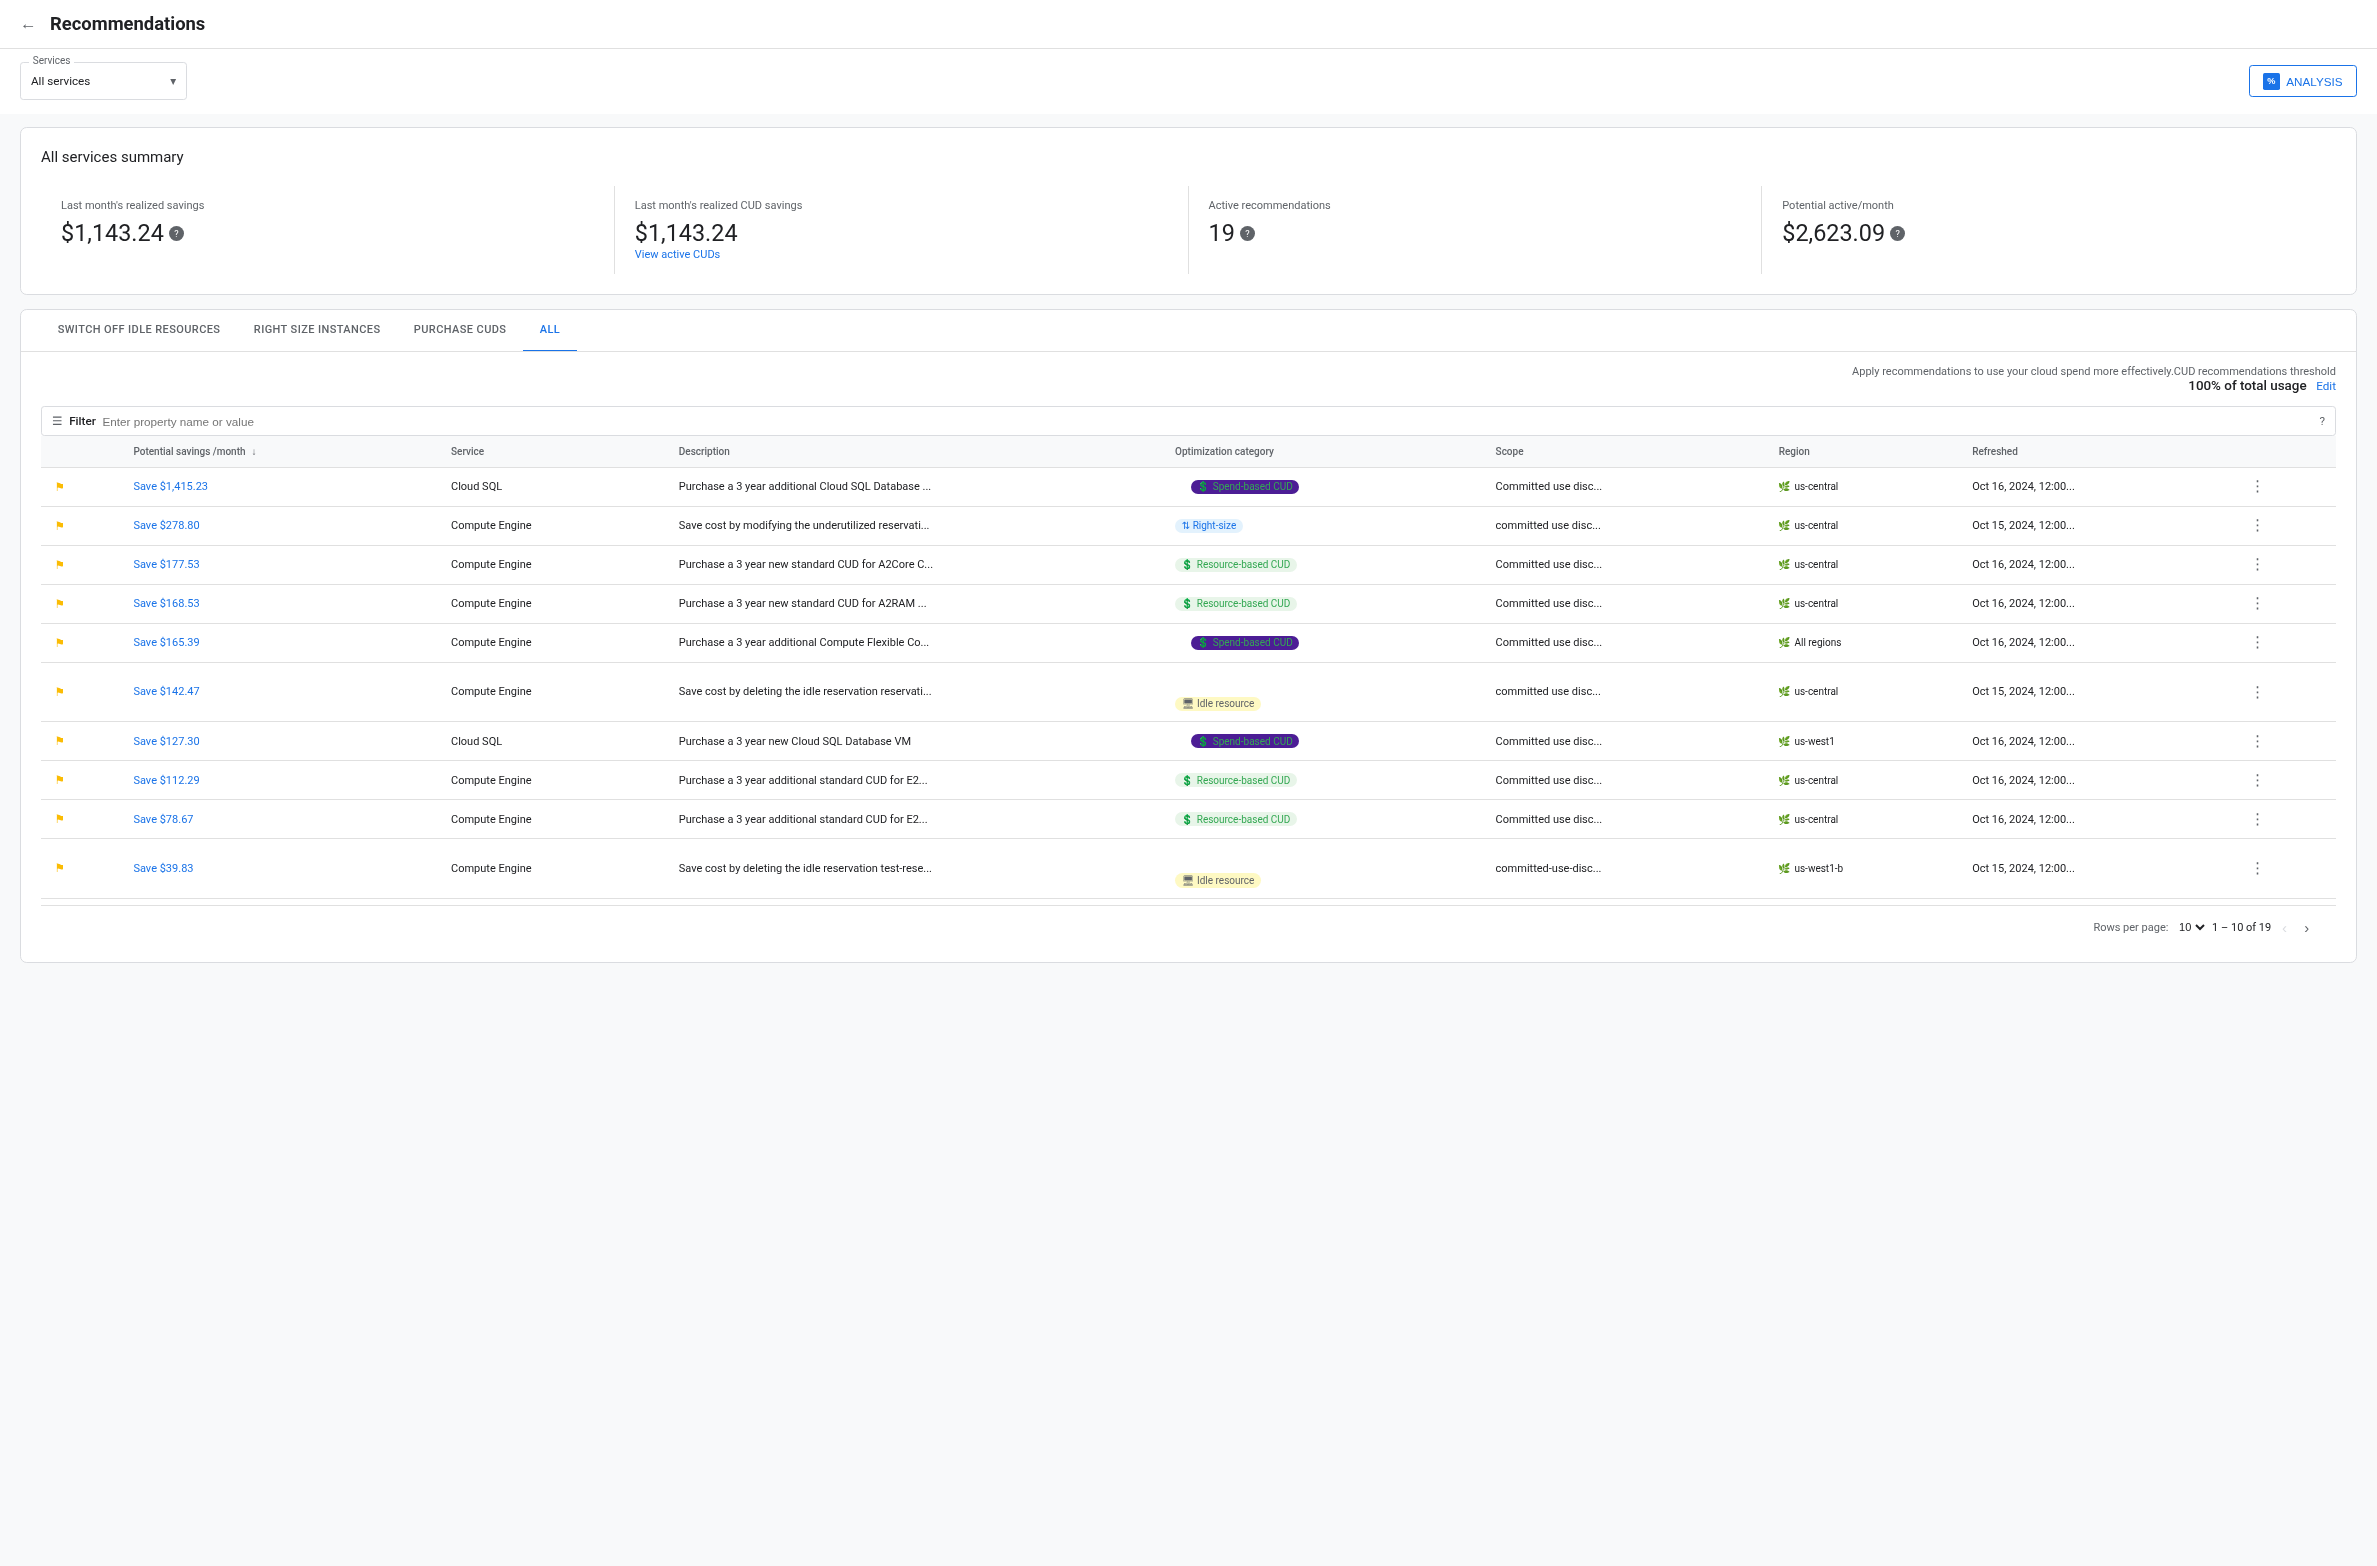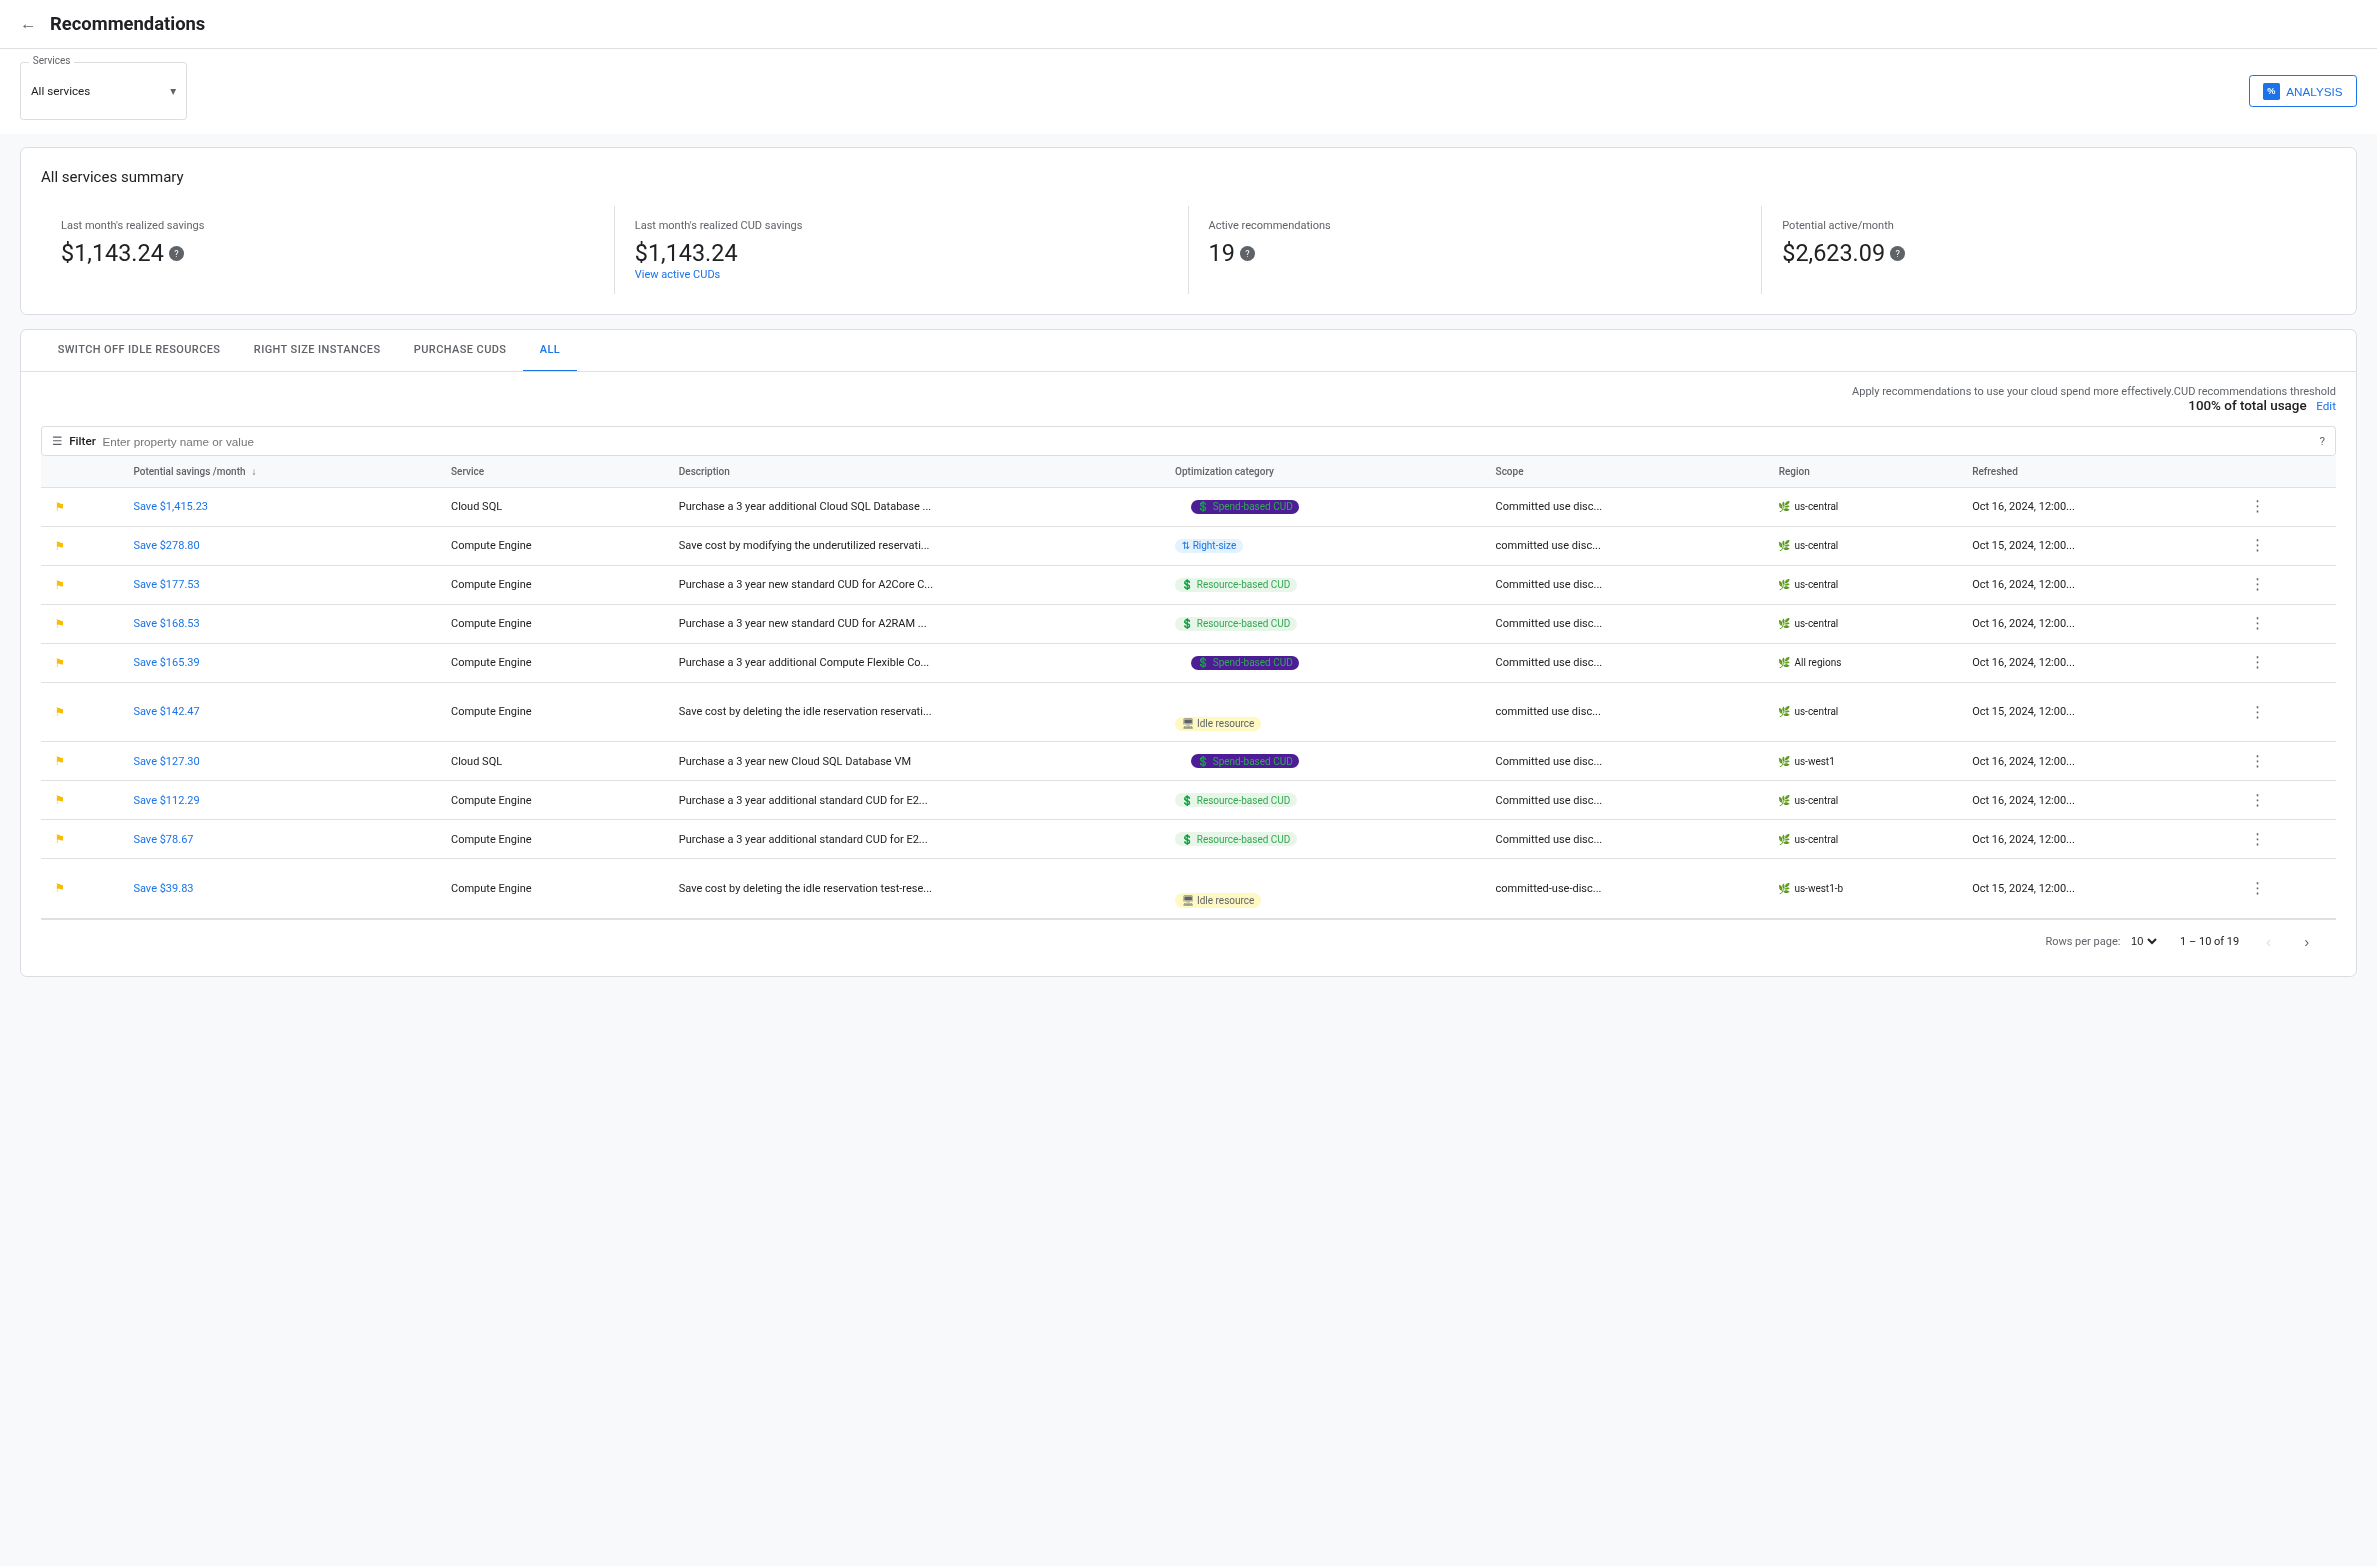--- a/index.html
+++ b/index.html
@@ -3,21 +3,21 @@
   <meta charset="utf-8">
   <style>
     * { box-sizing: border-box; margin: 0; padding: 0; }
     body { font-family: 'Roboto', Arial, sans-serif; background: #f8f9fa; color: #202124; font-size: 11.7px; }
     
     .header { display: flex; align-items: center; padding: 13.4px 20px; background: #fff; border-bottom: 0.8px solid #e0e0e0; }
     .header-back { cursor: pointer; color: #5f6368; margin-right: 13.4px; font-size: 16.7px; }
     .header-title { font-size: 18.4px; font-weight: 700; color: #202124; }
     
     .toolbar { padding: 13.4px 20px; background: #fff; display: flex; align-items: center; justify-content: space-between; }
-    .services-dropdown { border: 0.8px solid #dadce0; border-radius: 3.3px; padding: 21px 10px; display: flex; align-items: flex-end; min-width: 167px; cursor: pointer; position: relative; }
+    .services-dropdown { border: 0.8px solid #dadce0; border-radius: 3.3px; padding: 11px 10px; display: flex; align-items: flex-end; min-width: 167px; cursor: pointer; position: relative; }
     .services-label { position: absolute; top: -8.4px; left: 8.4px; background: #fff; padding: 0 3.3px; font-size: 10px; color: #5f6368; }
     .services-value { font-size: 11.7px; color: #202124; flex: 1; }
     .dropdown-arrow { color: #5f6368; margin-left: 6.7px; }
     .analysis-btn { display: flex; align-items: center; gap: 6.7px; border: 0.8px solid #1a73e8; border-radius: 3.3px; padding: 6.7px 13.4px; color: #1a73e8; cursor: pointer; font-size: 11.7px; background: #fff; }
     
     .summary-section { background: #fff; margin: 13.4px 20px; border: 0.8px solid #dadce0; border-radius: 6.7px; padding: 20px; }
     .summary-title { font-size: 15px; font-weight: 400; margin-bottom: 20px; color: #202124; }
     .summary-cards { display: grid; grid-template-columns: repeat(4, 1fr); gap: 0; }
     .summary-card { padding: 13.4px 20px; border-right: 0.8px solid #e0e0e0; }
     .summary-card:last-child { border-right: none; }
@@ -55,21 +55,21 @@
     .save-link { color: #1a73e8; text-decoration: none; cursor: pointer; }
     
     .opt-badge { display: inline-flex; align-items: center; gap: 3.3px; font-size: 10px; padding: 1.7px 6.7px; border-radius: 10px; }
     .opt-spend { background: #4c1d95; color: #34a853; margin-left: 16px; }
     .opt-rightsize { background: #e3f2fd; color: #1a73e8; }
     .opt-resource { background: #e8f5e9; color: #34a853; }
     .opt-idle { background: #fef9c3; color: #5f6368; margin-top: 24px; }
     
     .region-badge { display: inline-flex; align-items: center; gap: 3.3px; font-size: 10px; }
     
-    .pagination { display: flex; align-items: center; justify-content: flex-end; padding: 10px 20px; gap: 20px; border-top: 0.8px solid #e0e0e0; font-size: 11px; color: #5f6368; }
+    .pagination { display: flex; align-items: center; justify-content: flex-end; padding: 10px 20px; gap: 4px; border-top: 0.8px solid #e0e0e0; font-size: 11px; color: #5f6368; margin-top: 6px; }
     .rows-per-page { display: flex; align-items: center; gap: 6.7px; }
     .rows-select { border: none; background: transparent; font-size: 11px; color: #202124; cursor: pointer; }
     .page-info { color: #202124; }
     .pagination-btn { background: none; border: none; cursor: pointer; color: #5f6368; font-size: 15px; padding: 3.3px 6.7px; }
     .pagination-btn:disabled { color: #dadce0; cursor: default; }
     
     .more-icon { color: #5f6368; cursor: pointer; font-size: 15px; padding: 3.3px; }
     
     .analysis-icon { display: inline-flex; align-items: center; justify-content: center; width: 16.7px; height: 16.7px; background: #1a73e8; color: #fff; border-radius: 1.7px; font-size: 9.2px; font-weight: bold; }
   </style>

